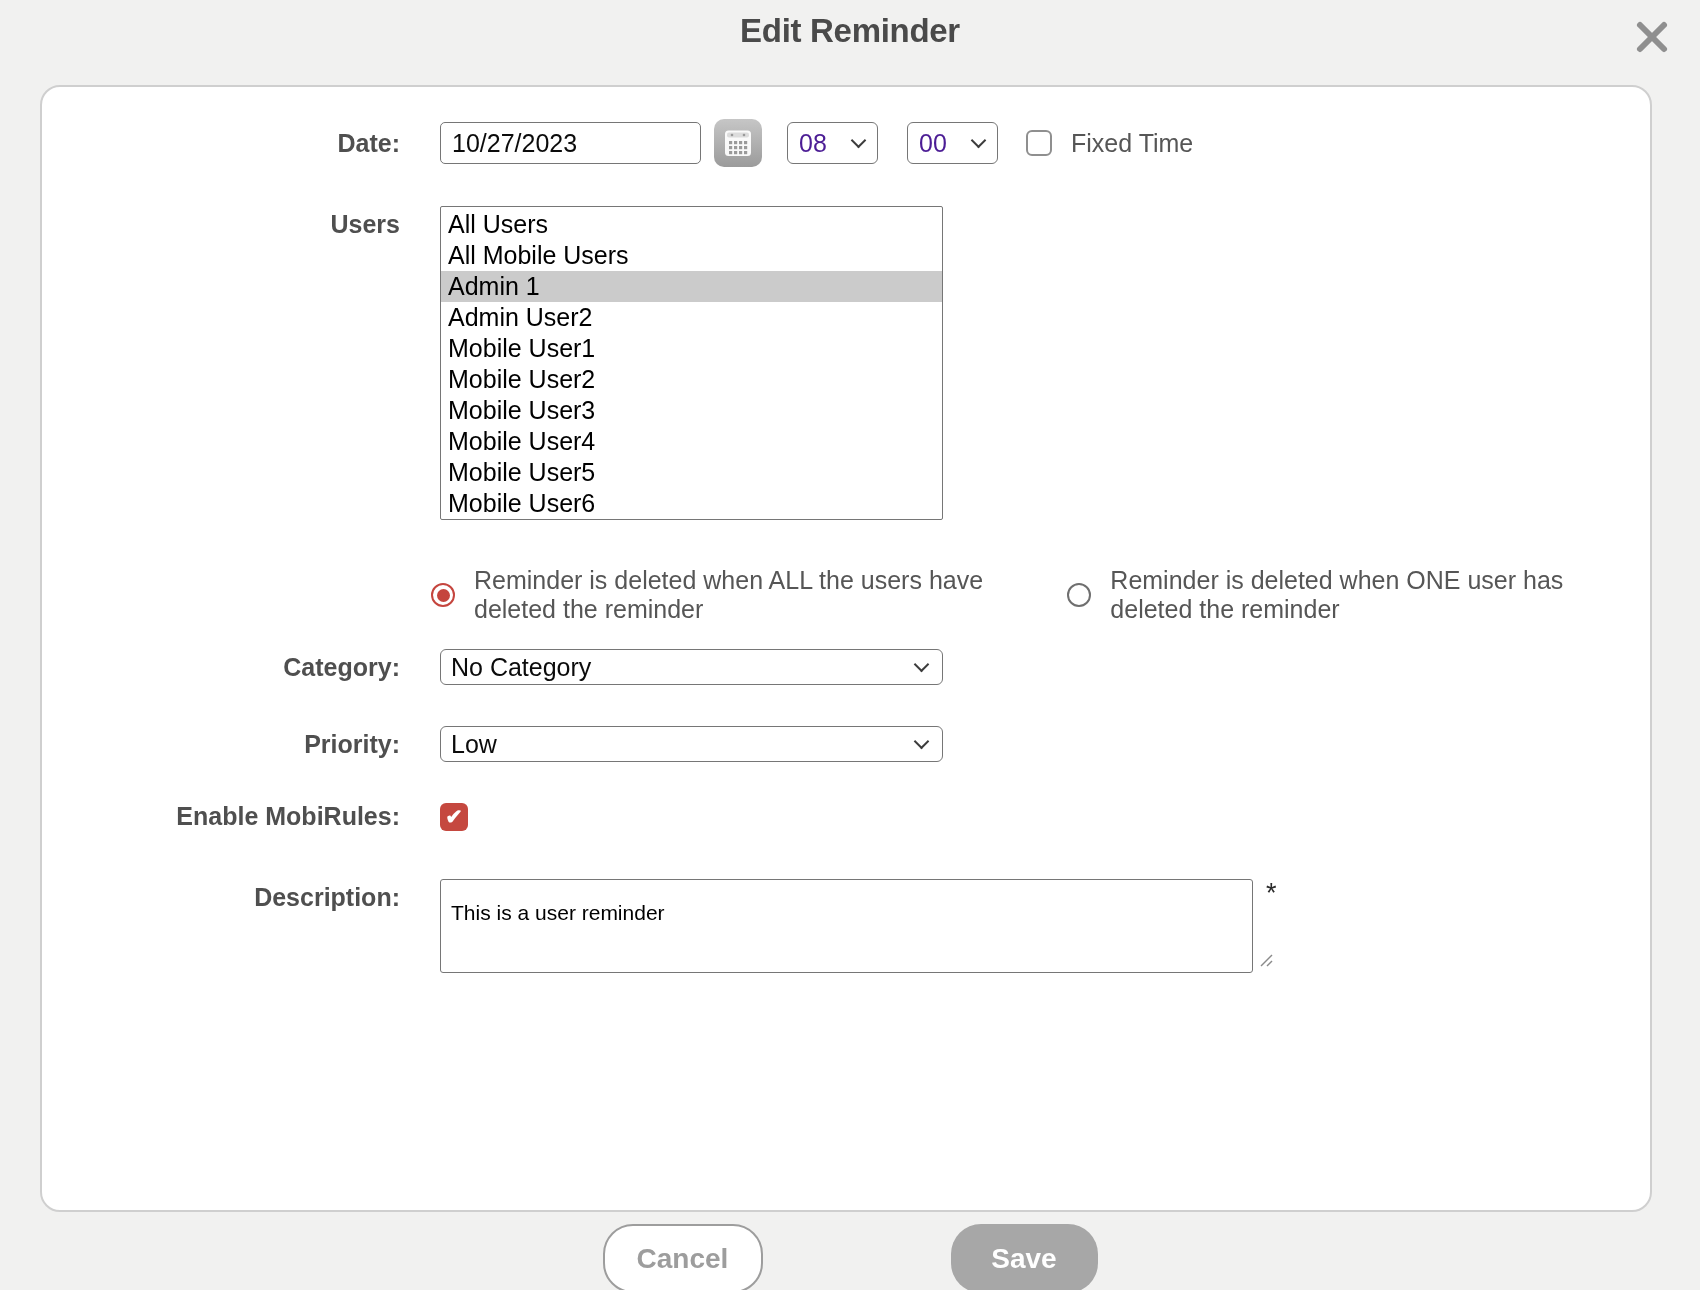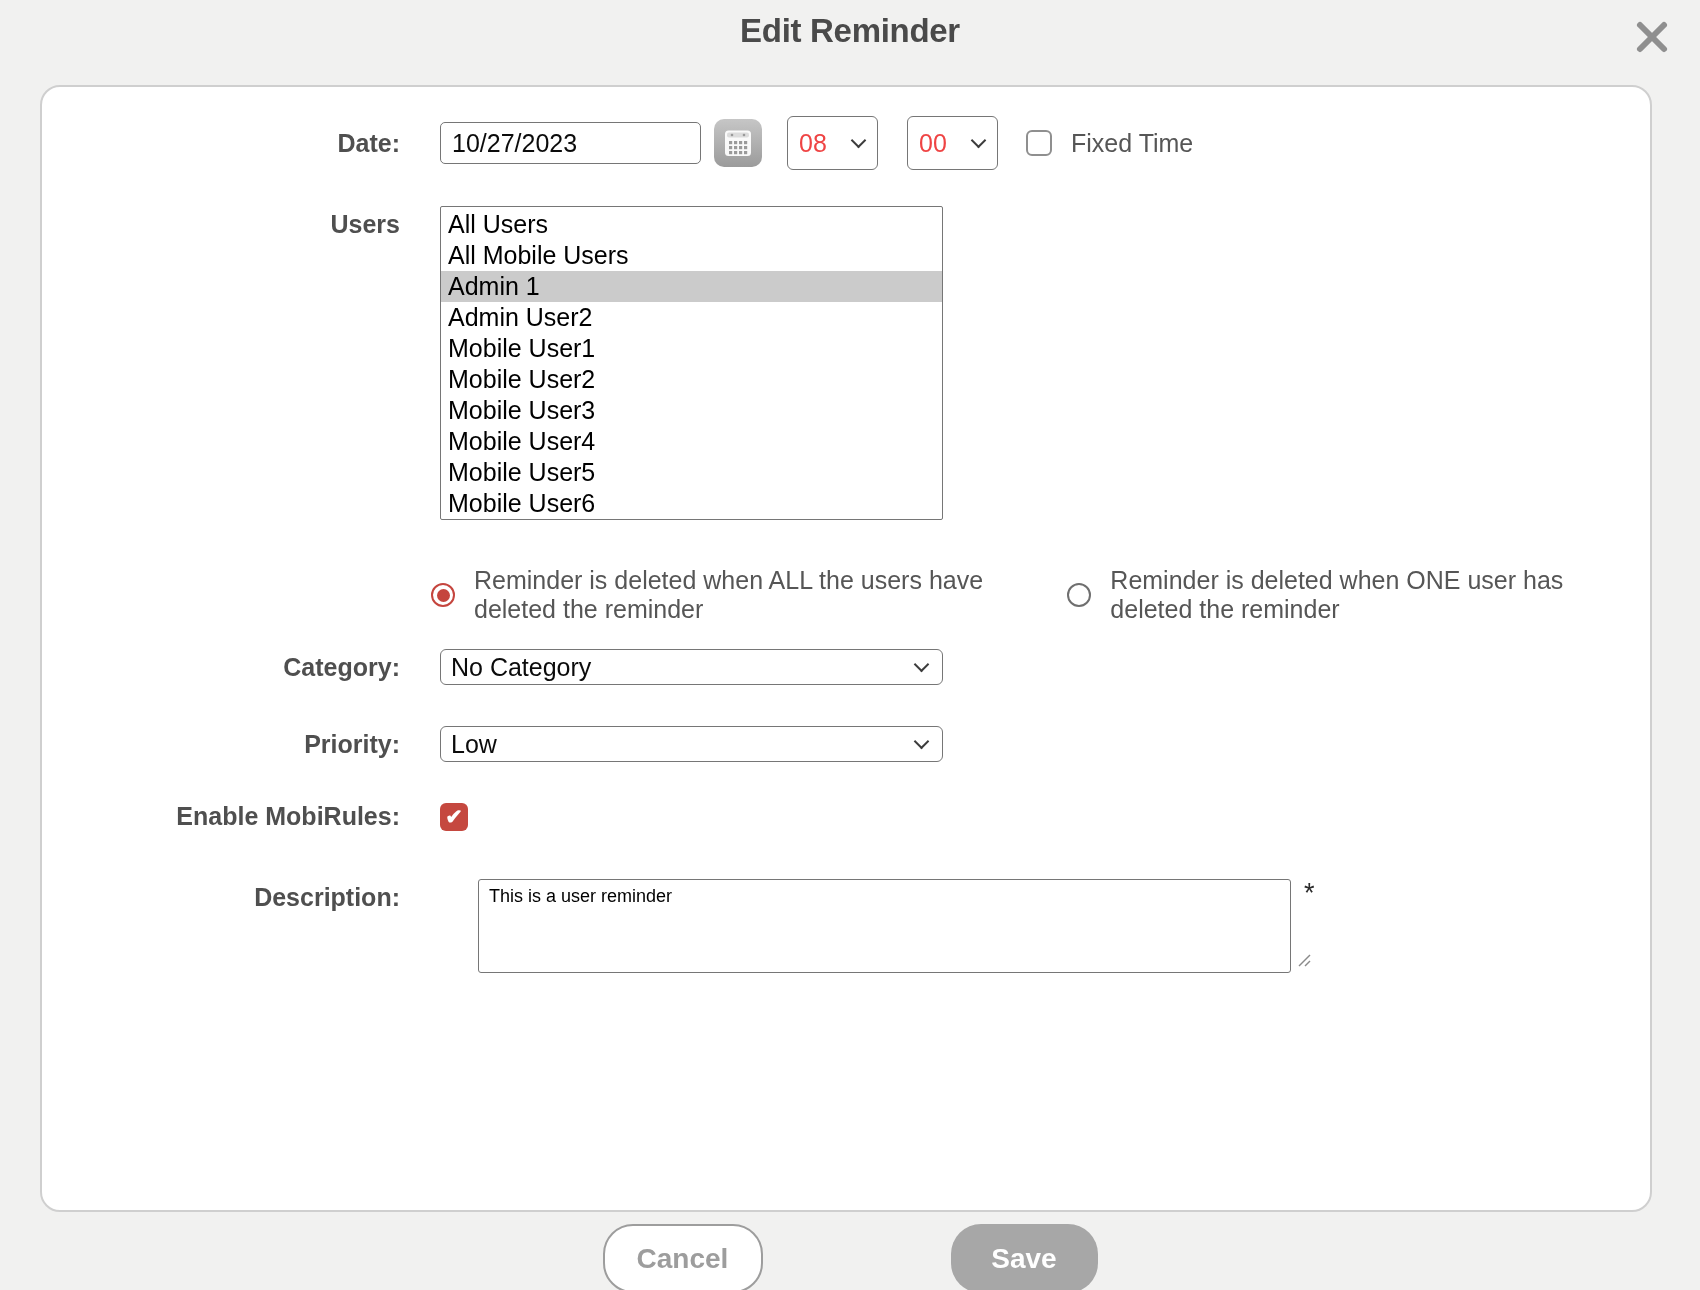--- a/index.html
+++ b/index.html
@@ -36,23 +36,23 @@
     width:261px; height:42px; border:1.5px solid #767676; border-radius:5px;
     font-size:25px; padding:0 11px; color:#0b0b0b;
     font-family:"Liberation Sans", sans-serif; background:#fff;
   }
   .cal-btn {
     width:48px; height:48px; margin-left:13px; border:none; cursor:pointer;
     border-radius:10px; background:linear-gradient(180deg,#c6c6c6,#9b9b9b);
     display:flex; align-items:center; justify-content:center;
   }
   .mini-select {
-    width:91px; height:54px; border:1.5px solid #767676; border-radius:6px;
+    width:91px; height:42px; border:1.5px solid #767676; border-radius:6px;
     display:flex; align-items:center; justify-content:space-between;
-    padding:0 13px 0 11px; font-size:25px; color:#ef4444; background:#fff; cursor:pointer;
+    padding:0 13px 0 11px; font-size:25px; color:#4c1d95; background:#fff; cursor:pointer;
   }
   .ms-hour { margin-left:25px; }
   .ms-min  { margin-left:29px; }
   .chev {
     display:inline-block; width:11px; height:11px; margin-top:-6px; flex:none;
     border-right:2.5px solid #3c3c3c; border-bottom:2.5px solid #3c3c3c;
     transform:rotate(45deg);
   }
   .cb-empty {
     width:26px; height:26px; margin-left:28px; flex:none;
@@ -97,22 +97,22 @@
     width:28px; height:28px; border-radius:6px; background:#c5483f; cursor:pointer;
     color:#fff; font-size:21px; font-weight:bold;
     display:flex; align-items:center; justify-content:center;
   }
 
   
   .row-description { margin-top:48px; align-items:flex-start; }
   .desc-wrap { position:relative; display:flex; align-items:flex-start; }
   .desc-area {
     width:813px; height:94px; border:1.5px solid #767676; border-radius:3px;
-    font-size:18px; padding:6px 10px; resize:none; color:#000;
-    font-family:"Liberation Sans", sans-serif; background:#fff;margin-left:38px;
+    font-size:21px; padding:21px 10px; resize:none; color:#000;
+    font-family:"Liberation Sans", sans-serif; background:#fff;
   }
   .resize-handle { position:absolute; right:4px; bottom:6px; pointer-events:none; }
   .req-star { margin-left:13px; font-size:27px; color:#2b2b2b; line-height:1.1; }
 
   
   .btn-row {
     position:absolute; left:0; top:1224px; width:100%;
     display:flex; justify-content:center; gap:188px;
   }
   .btn {

